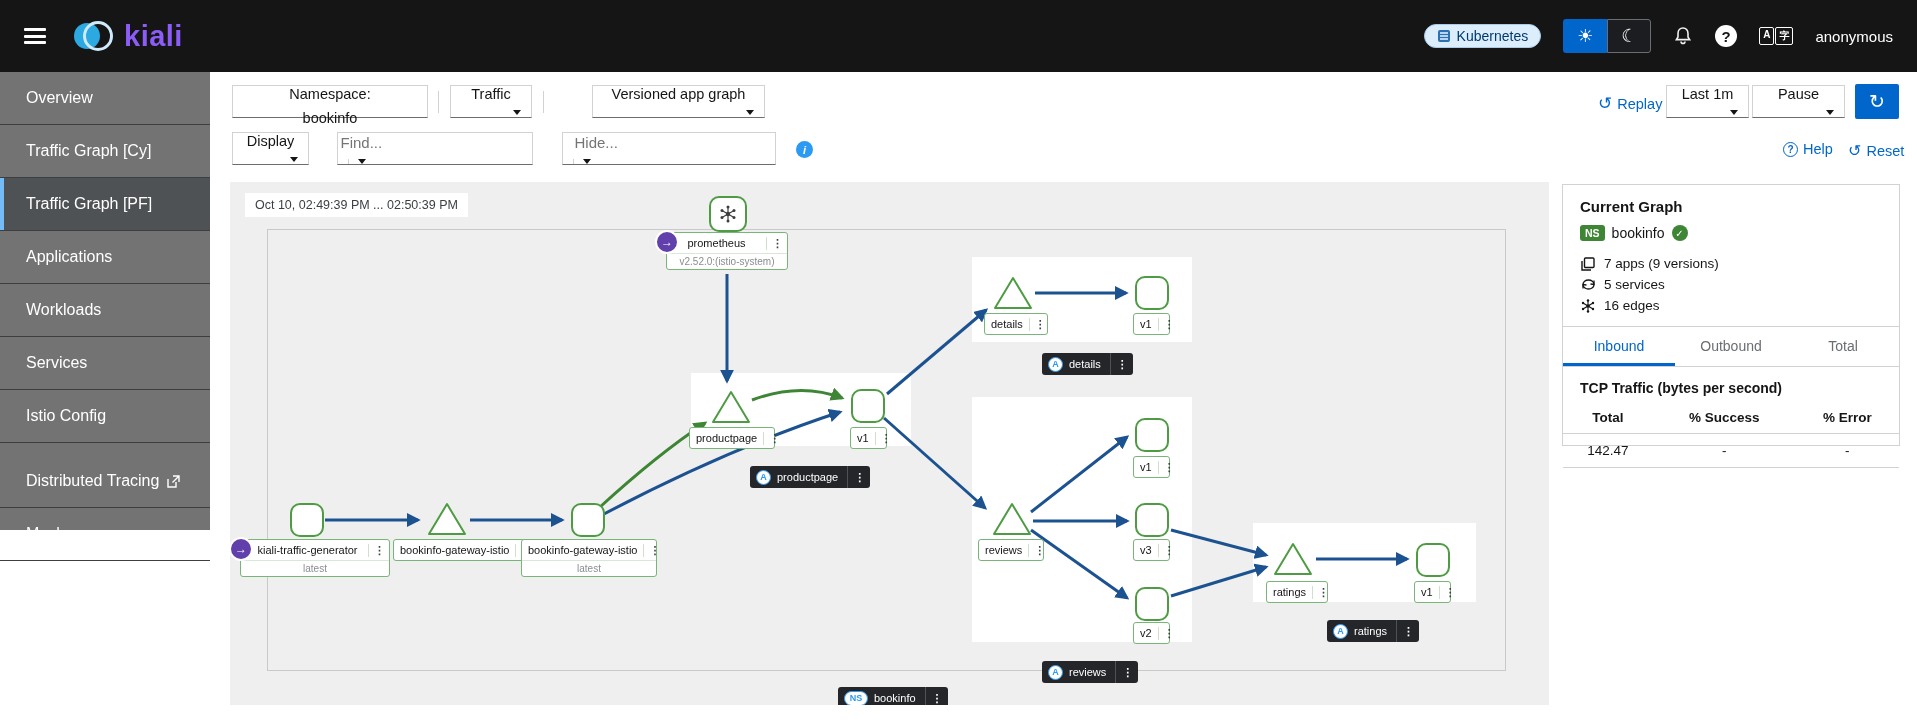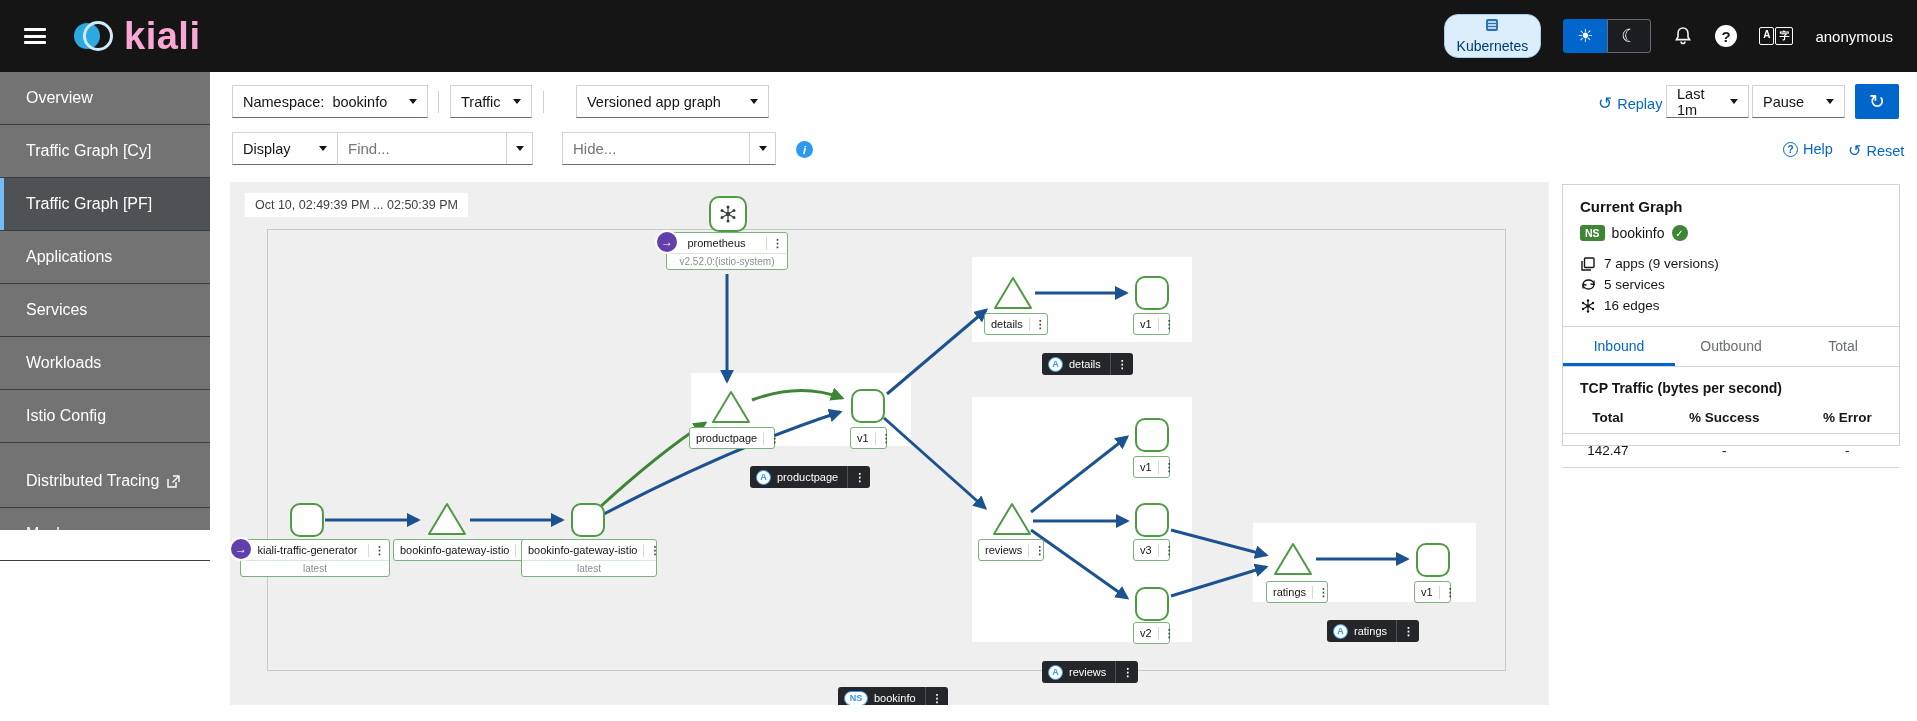--- a/index.html
+++ b/index.html
@@ -6,24 +6,24 @@
   html,body { width:1917px; height:721px; overflow:hidden; background:#fff;
     font-family:"Liberation Sans", sans-serif; }
 
   
   .navbar { position:absolute; left:0; top:0; width:1917px; height:72px; background:#151515;
     display:flex; align-items:center; justify-content:space-between; padding:0 24px; z-index:50; }
   .nav-left { display:flex; align-items:center; gap:26px; }
   .hamburger { width:22px; height:16px; display:flex; flex-direction:column; justify-content:space-between; cursor:pointer; }
   .hamburger span { display:block; height:3px; background:#fff; border-radius:1px; }
   .brand { display:flex; align-items:center; gap:8px; }
-  .brand-text { color:#f9a8d4; font-size:38px; font-weight:bold; letter-spacing:0.5px; }
+  .brand-text { color:#8b5cf6; font-size:29px; font-weight:bold; letter-spacing:0.5px; }
   .nav-right { display:flex; align-items:center; gap:22px; }
   .k8s-badge { display:flex; align-items:center; gap:6px; background:#dceefb; border:1px solid #a8cdec;
-    border-radius:14px; padding:3px 12px; color:#003a70; font-size:14px; cursor:pointer;flex-direction:column; }
+    border-radius:14px; padding:3px 12px; color:#003a70; font-size:14px; cursor:pointer; }
   .theme-toggle { display:flex; }
   .theme-seg { width:44px; height:34px; display:flex; align-items:center; justify-content:center;
     font-size:18px; color:#fff; cursor:pointer; }
   .theme-sun { background:#0066cc; border-radius:3px 0 0 3px; }
   .theme-moon { background:#1b1d21; border:1px solid #6a6e73; border-radius:0 3px 3px 0; }
   .nav-icon { color:#f0f0f0; font-size:19px; cursor:pointer; display:flex; align-items:center; }
   .qmark { width:22px; height:22px; border-radius:50%; background:#fff; color:#151515; font-size:15px;
     font-weight:bold; display:flex; align-items:center; justify-content:center; }
   .lang { display:flex; gap:1px; }
   .lang b { border:1.5px solid #fff; color:#fff; font-size:10px; padding:1px 3px; border-radius:2px; }
@@ -32,21 +32,21 @@
   
   .sidebar { position:absolute; left:0; top:72px; width:210px; height:458px; background:#737373; z-index:40; }
   .side-item { position:relative; padding:17px 0 17px 26px; color:#fff; font-size:16px;
     border-bottom:1px solid #3c3f42; cursor:pointer; display:flex; align-items:center; gap:8px; }
   .side-item.active { background:#4f5255; }
   .side-item.active::before { content:""; position:absolute; left:0; top:0; bottom:0; width:4px; background:#73bcf7; }
   .side-gap { height:12px; }
 
   
   .pfbox { position:absolute; height:33px; background:#fff; border:1px solid #d2d2d2; border-bottom-color:#6a6e73;
-    display:flex; align-items:center; font-size:14.5px; color:#151515; cursor:pointer; padding:0 10px; gap:8px; }
+    display:flex; align-items:center; font-size:14.5px; color:#151515; cursor:pointer; padding:0 10px; gap:8px;flex-direction:column; }
   .caret { width:0; height:0; border-left:4.5px solid transparent; border-right:4.5px solid transparent;
     border-top:5.5px solid #151515; margin-left:auto; }
   .vsep { position:absolute; width:1px; height:22px; background:#d2d2d2; top:91px; }
   .pfinput { border:none; outline:none; font-size:15px; color:#6a6e73; flex:1; min-width:0;
     font-family:"Liberation Sans", sans-serif; background:transparent; }
   .ddbtn { width:26px; align-self:stretch; border-left:1px solid #d2d2d2; display:flex; align-items:center;
     justify-content:center; cursor:pointer; }
   .bluelink { position:absolute; color:#0066cc; font-size:14.5px; display:flex; align-items:center; gap:5px; cursor:pointer; }
   .refresh-btn { position:absolute; left:1855px; top:84px; width:44px; height:35px; background:#0066cc; border:none;
     border-radius:2px; color:#fff; font-size:19px; cursor:pointer; }
@@ -161,24 +161,24 @@
   <div class="side-item">
       <span>Traffic Graph [Cy]</span>
     </div>
   <div class="side-item active">
       <span>Traffic Graph [PF]</span>
     </div>
   <div class="side-item">
       <span>Applications</span>
     </div>
   <div class="side-item">
+      <span>Workloads</span>
+    </div>
+  <div class="side-item">
       <span>Services</span>
-    </div>
-  <div class="side-item">
-      <span>Workloads</span>
     </div>
   <div class="side-item">
       <span>Istio Config</span>
     </div>
   <div class="side-gap"></div>
   <div class="side-item">
     <span>Distributed Tracing</span>
     <svg width="13" height="13" viewBox="0 0 13 13">
       <path d="M1 4 L1 12 L9 12 L9 7" fill="none" stroke="#fff" stroke-width="1.4"></path>
       <path d="M6 1 L12 1 L12 7 M12 1 L5.5 7.5" fill="none" stroke="#fff" stroke-width="1.4"></path>
@@ -193,41 +193,41 @@
   <span>Namespace:</span>
   <span>bookinfo</span>
   <span class="caret"></span>
 </div>
 <div class="vsep" style="left:438px;"></div>
 <div class="pfbox" style="left:450px; top:85px; width:82px;">
   <span>Traffic</span>
   <span class="caret"></span>
 </div>
 <div class="vsep" style="left:543px;"></div>
-<div class="pfbox" style="left:576px; top:85px; width:193px;">
+<div class="pfbox" style="left:592px; top:85px; width:173px;">
   <span>Versioned app graph</span>
   <span class="caret"></span>
 </div>
 <div class="bluelink" style="left:1598px; top:93px;">
   <span style="font-size:17px;">↺</span>
   <span>Replay</span>
 </div>
 <div class="pfbox" style="left:1666px; top:85px; width:83px;">
   <span>Last 1m</span>
   <span class="caret"></span>
 </div>
 <div class="pfbox" style="left:1752px; top:85px; width:93px;text-align:right;">
   <span>Pause</span>
   <span class="caret"></span>
 </div>
 <button class="refresh-btn">
   <span>↻</span>
 </button>
 
-<div class="pfbox" style="left:232px; top:132px; width:106px;">
+<div class="pfbox" style="left:232px; top:132px; width:77px;">
   <span>Display</span>
   <span class="caret"></span>
 </div>
 <div class="pfbox" style="left:337px; top:132px; width:196px; padding:0 0 0 10px;">
   <input class="pfinput" placeholder="Find..." style="">
   <span class="ddbtn">
       <span class="caret" style="margin:0;"></span>
     </span>
 </div>
 <div class="pfbox" style="left:562px; top:132px; width:214px; padding:0 0 0 10px;">

